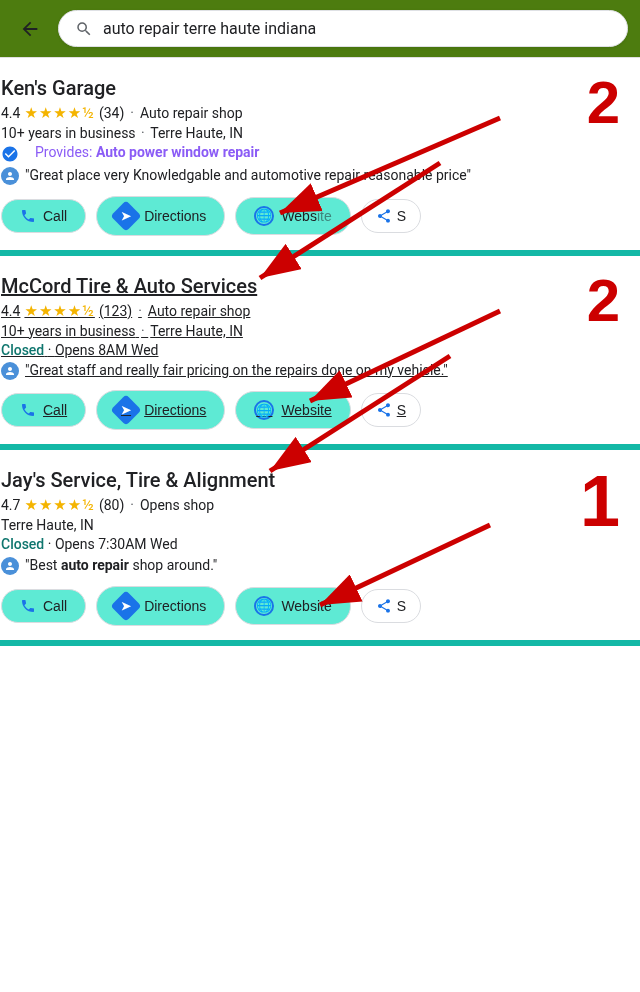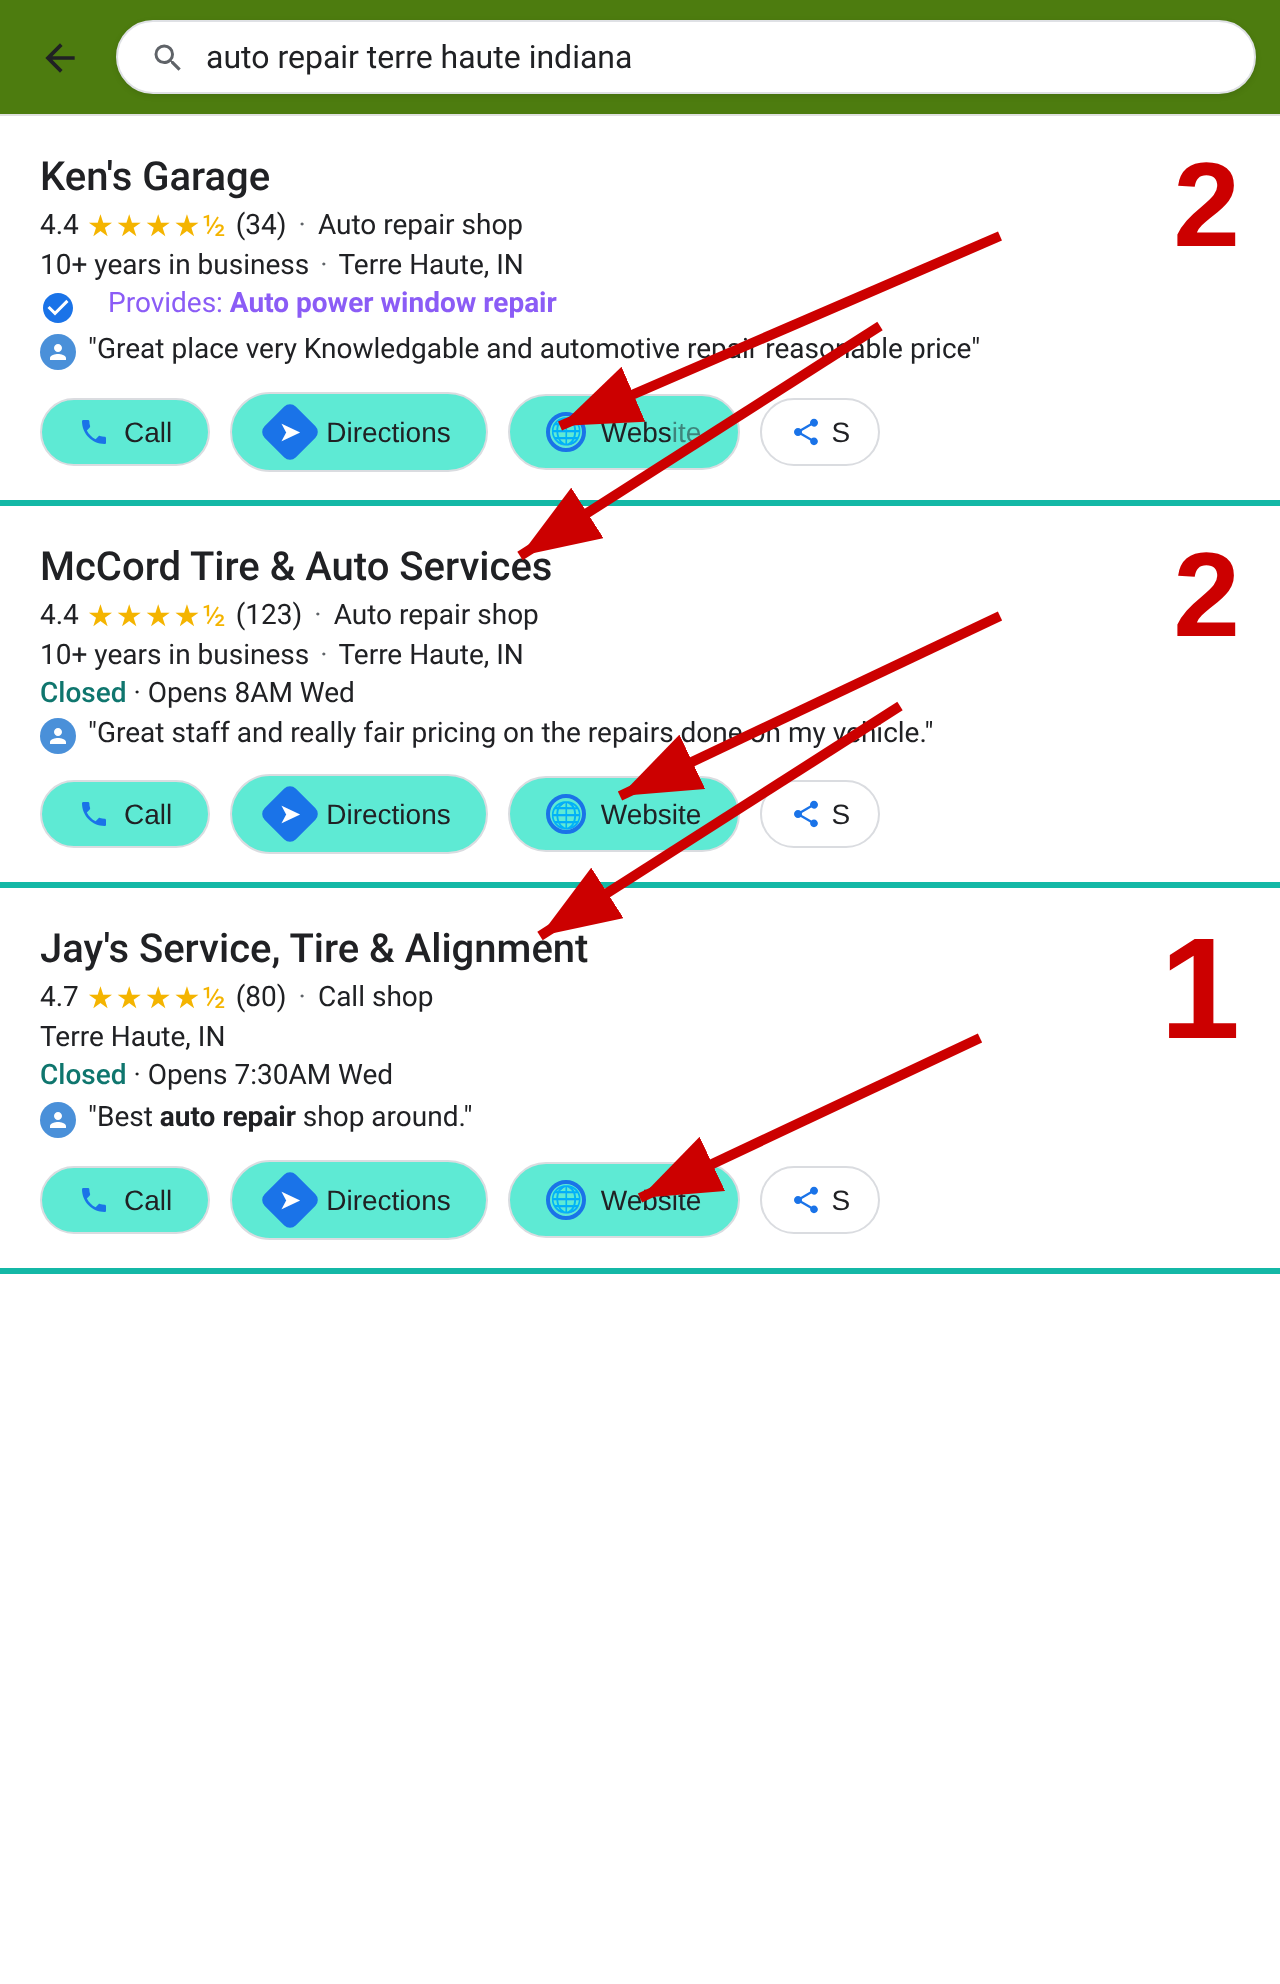--- a/index.html
+++ b/index.html
@@ -49,22 +49,22 @@
       white-space: nowrap;
       overflow: hidden;
       text-overflow: ellipsis;
     }
 
     
     .results-container {
       padding: 0;
     }
     .result-card {
-      padding: 18px 16px 14px 20px;
-      border-bottom: 3px solid #14b8a6;
+      padding: 18px 16px 14px 1px;
+      border-bottom: 6px solid #14b8a6;
       position: relative;
     }
 
     .business-name {
       font-size: 20px;
       font-weight: 500;
       color: #202124;
       margin-bottom: 4px;
     }
     .rating-row {
@@ -287,21 +287,21 @@
 
       <line x1="440" y1="105" x2="260" y2="220" stroke="#cc0000" stroke-width="5" marker-end="url(#arrowhead1b)"></line>
       <defs>
         <marker id="arrowhead1b" markerWidth="8" markerHeight="6" refX="8" refY="3" orient="auto">
           <polygon points="0 0, 8 3, 0 6" fill="#cc0000"></polygon>
         </marker>
       </defs>
     </svg>
   </div>
 
-  <div class="result-card" style="position:relative;">
+  <div class="result-card" style="position:relative;text-decoration:underline;">
     <div class="business-name">McCord Tire &amp; Auto Services</div>
     <div class="rating-row">
       <span class="rating-count">4.4</span>
       <span class="stars">★★★★½</span>
       <span class="rating-count">(123)</span>
       <span class="dot">·</span>
       <span class="category">Auto repair shop</span>
     </div>
     <div class="info-row">
       <span>10+ years in business</span>
@@ -362,21 +362,21 @@
     </svg>
   </div>
 
   <div class="result-card" style="position:relative;">
     <div class="business-name">Jay's Service, Tire &amp; Alignment</div>
     <div class="rating-row">
       <span class="rating-count">4.7</span>
       <span class="stars">★★★★½</span>
       <span class="rating-count">(80)</span>
       <span class="dot">·</span>
-      <span class="category">Call shop</span>
+      <span class="category">Opens shop</span>
     </div>
     <div class="info-row">
       <span>Terre Haute, IN</span>
     </div>
     <div class="info-row">
       <span class="status-closed">Closed</span>
       <span class="status-time"> · <span>Opens 7:30AM Wed</span></span>
     </div>
     <div class="review-row" style="margin-top:4px;">
       <div class="review-avatar">

